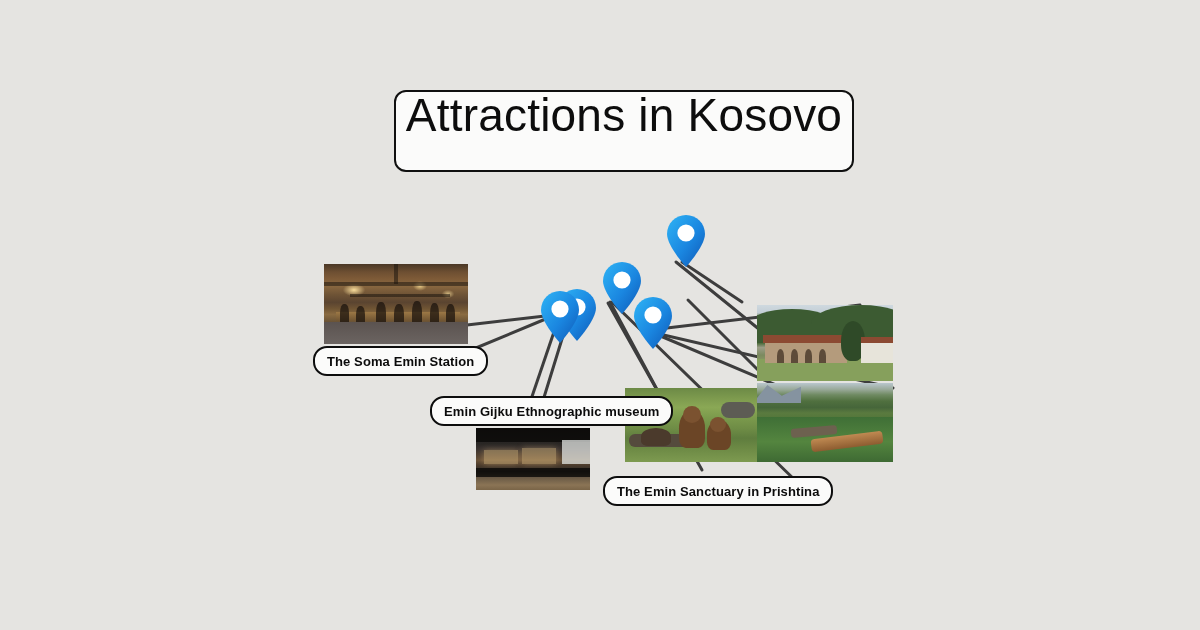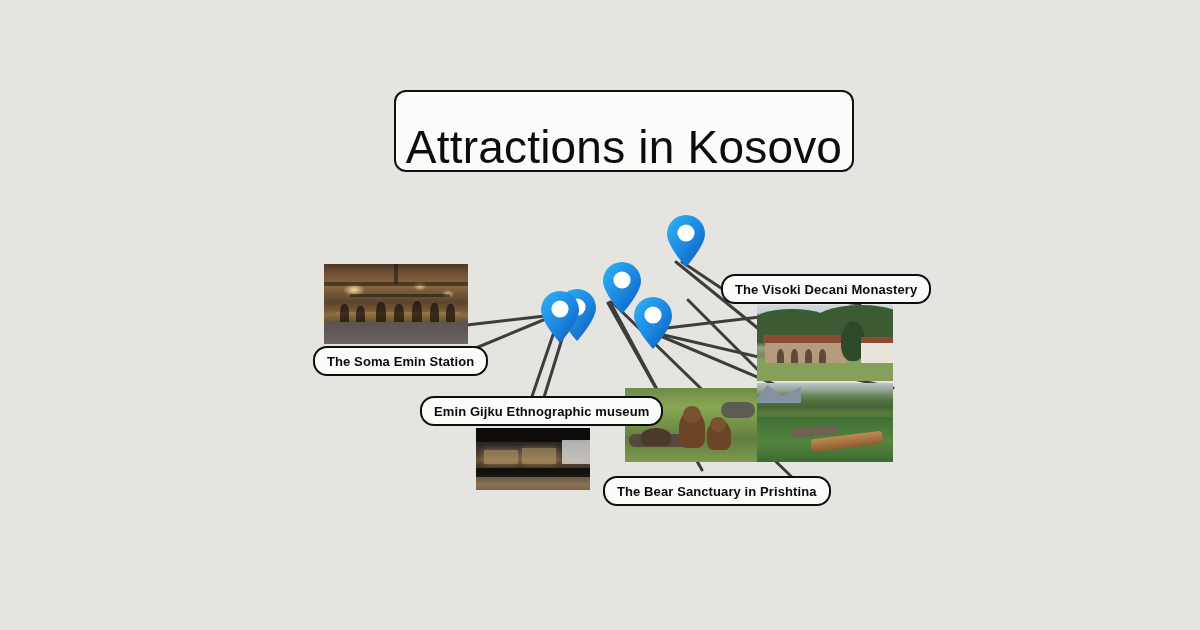--- a/index.html
+++ b/index.html
@@ -14,21 +14,21 @@
   #stage{position:absolute;left:0;top:0;width:1200px;height:630px;}
 
   
   .title-box{
     position:absolute;
     left:394px;top:90px;width:460px;height:82px;
     background:#fbfbfa;
     border:2px solid #101010;
     border-radius:12px;
     box-sizing:border-box;
-    display:flex;align-items:flex-end;justify-content:center;
+    display:flex;align-items:flex-start;justify-content:center;
   }
   .title-box .title-text{
     font-size:46px;
     color:#0d0d0d;
     letter-spacing:0.2px;
     white-space:nowrap;
     line-height:1;
   }
 
   
@@ -307,26 +307,23 @@
   </div>
 
   <div class="title-box">
     <span class="title-text">Attractions in Kosovo</span>
   </div>
 
   <div class="label" style="left:313px;top:346px;">
     <span>The Soma Emin Station</span>
   </div>
 
-  <div class="label" style="left:420px;top:396px;">
+  <div class="label" style="left:430px;top:396px;">
     <span>Emin Gijku Ethnographic museum</span>
   </div>
 
   <div class="label" style="left:603px;top:476px;">
-    <span>The Bear Sanctuary in Prishtina</span>
-  </div>
-
-  <div class="label" style="left:721px;top:274px;">
-    <span>The Visoki Decani Monastery</span>
-  </div>
+    <span>The Emin Sanctuary in Prishtina</span>
+  </div>
+
 
 
 </div>
 
 </body></html>

